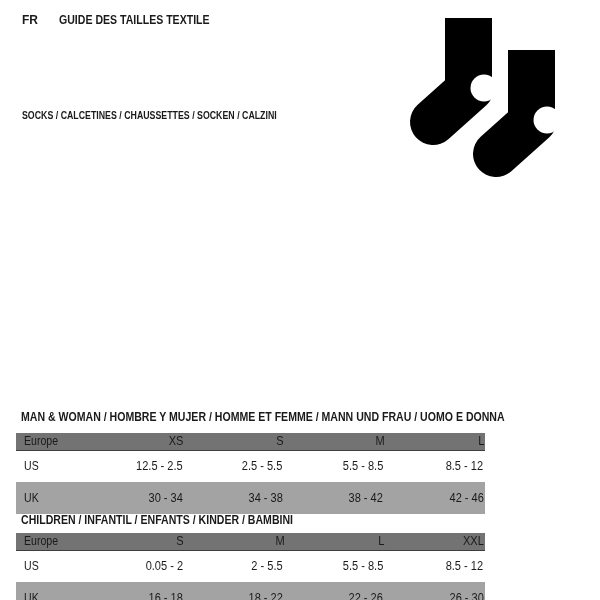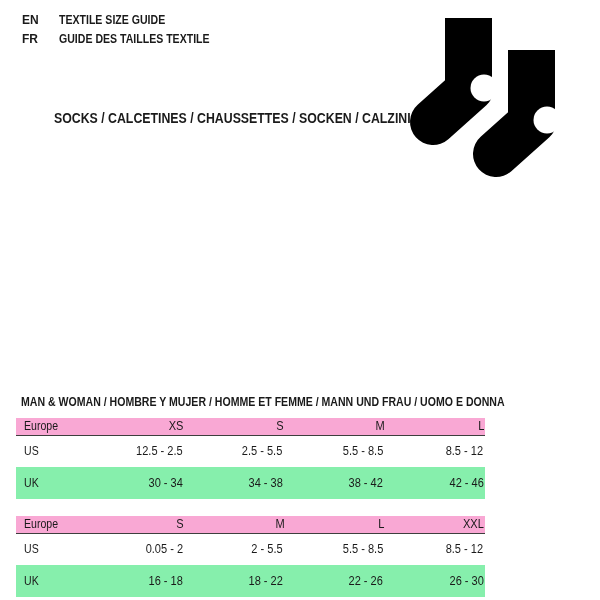--- a/index.html
+++ b/index.html
@@ -23,48 +23,44 @@
     transform-origin: 50% 50%;
     white-space: nowrap;
   }
 
   
   .lang-list { position: absolute; left: 22px; top: 11px; }
   .lang-row { display: flex; height: 18.5px; align-items: center; font-size: 12px; font-weight: bold; }
   .lang-code { width: 37px; flex: 0 0 37px; }
 
   
-  .category-title { position: absolute; left: 22px; top: 110px; font-size: 14px; font-weight: bold; margin-left: 32px; }
+  .category-title { position: absolute; left: 22px; top: 110px; font-size: 10px; font-weight: bold; }
 
   
   .socks-svg { position: absolute; left: 400px; top: 8px; width: 170px; height: 180px; }
 
   
   .size-block { position: absolute; left: 16px; width: 469px; }
-  .block-1 { top: 394px; }
+  .block-1 { top: 409px; }
   .block-2 { top: 512px; }
   .block-title { font-size: 12px; font-weight: bold; line-height: 17px; padding-left: 5px; }
   .block-1 table { margin-top: 7px; }
   .block-2 table { margin-top: 4px; }
   table { width: 100%; border-collapse: collapse; table-layout: fixed; font-size: 12px; }
-  tr.head-row { background: #f9a8d4; height: 17px; }
+  tr.head-row { background: #737373; height: 17px; }
   tr.head-row td { border-bottom: 1px solid #3e3e3e; }
   tr.data-row { height: 32px; }
-  tr.row-alt { background: #86efac; padding-left: 16px; }
+  tr.row-alt { background: #a3a3a3; padding-left: 16px; }
   td { text-align: right; padding: 0; vertical-align: middle; }
   td.label-cell { text-align: left; padding-left: 8px; }
 </style>
 </head>
 <body>
 
 <div class="lang-list">
-  <div class="lang-row">
-    <span class="lang-code">EN</span>
-    <span class="cond">TEXTILE SIZE GUIDE</span>
-  </div>
   <div class="lang-row">
     <span class="lang-code">FR</span>
     <span class="cond">GUIDE DES TAILLES TEXTILE</span>
   </div>
 </div>
 
 <div class="category-title">
   <span class="cond">SOCKS / CALCETINES / CHAUSSETTES / SOCKEN / CALZINI</span>
 </div>
 
@@ -115,20 +111,23 @@
         <td><span class="cond-c">30 - 34</span></td>
         <td><span class="cond-c">34 - 38</span></td>
         <td><span class="cond-c">38 - 42</span></td>
         <td><span class="cond-c">42 - 46</span></td>
       </tr>
     </tbody>
   </table>
 </div>
 
 <div class="size-block block-2">
+  <div class="block-title">
+    <span class="cond">CHILDREN / INFANTIL / ENFANTS / KINDER / BAMBINI</span>
+  </div>
   <table>
     <colgroup>
         <col style="width:68px">
         <col>
         <col>
         <col>
         <col>
       </colgroup>
     <tbody>
       <tr class="head-row">

